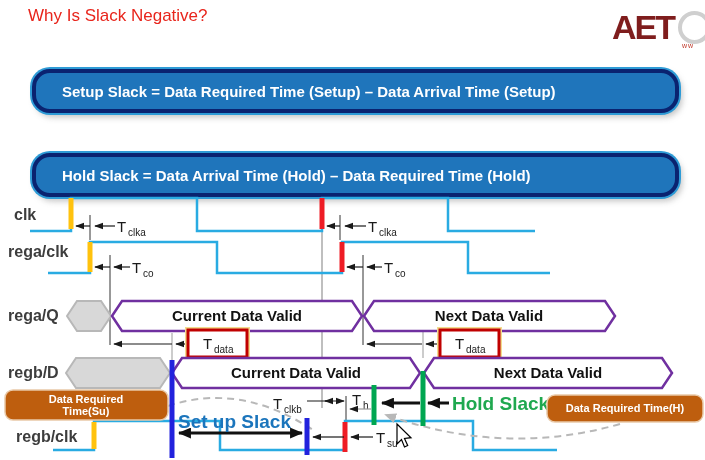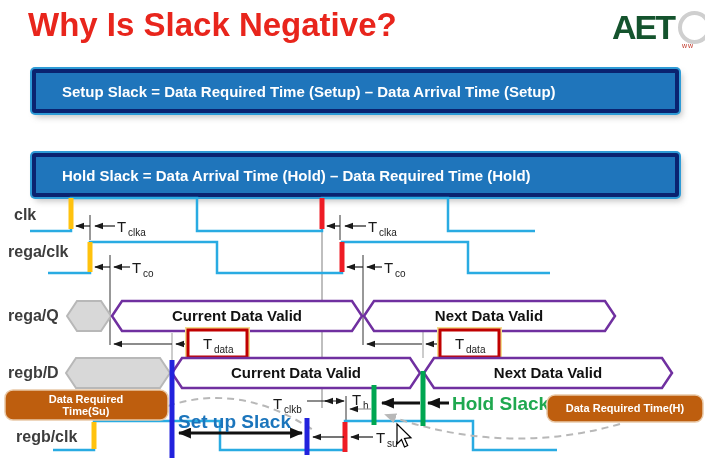--- a/index.html
+++ b/index.html
@@ -1,23 +1,23 @@
 <!DOCTYPE html>
 <html><head>
 <meta charset="utf-8">
 <style>
   html,body{margin:0;padding:0;background:#fff;}
   .slide{position:relative;width:705px;height:460px;background:#ffffff;overflow:hidden;
          font-family:"Liberation Sans",sans-serif;}
-  .title{position:absolute;left:28px;top:6px;font-size:33px;font-weight:bold;color:#e8251c;}
-  .logo{position:absolute;left:612px;top:8px;color:#14532d;font-size:34px;font-weight:bold;letter-spacing:-2px;}
+  .title{position:absolute;left:28px;top:6px;font-size:17px;font-weight:normal;color:#e8251c;}
+  .logo{position:absolute;left:612px;top:8px;color:#7f1d1d;font-size:34px;font-weight:bold;letter-spacing:-2px;}
   .logo-glyph{position:absolute;left:678px;top:11px;width:25px;height:25px;border:4px solid #cfcfcf;border-radius:50%;}
   .logo-sub{position:absolute;left:682px;top:42px;font-size:7px;color:#c0392b;letter-spacing:1px;}
   .formula{position:absolute;left:32px;width:613px;height:36px;background:#1f75bb;
-           border:4px solid #0a2370;border-radius:3px;
+           border:4px solid #0a2370;border-radius:18px;
            box-shadow:0 0 0 2px #2e9bd6, 3px 4px 6px rgba(100,100,100,.4);
            display:flex;align-items:center;padding-left:26px;
            color:#ffffff;font-weight:bold;font-size:15px;}
   .f1{top:69px;}
   .f2{top:127px;margin-top:26px;}
   svg text{font-family:"Liberation Sans",sans-serif;}
   .siglab{font-size:16px;font-weight:bold;fill:#3d3d3d;}
   .tmain{font-size:15px;fill:#1a1a1a;}
   .tsub{font-size:10px;fill:#1a1a1a;}
   .bustext{font-size:15px;font-weight:bold;fill:#111;}

